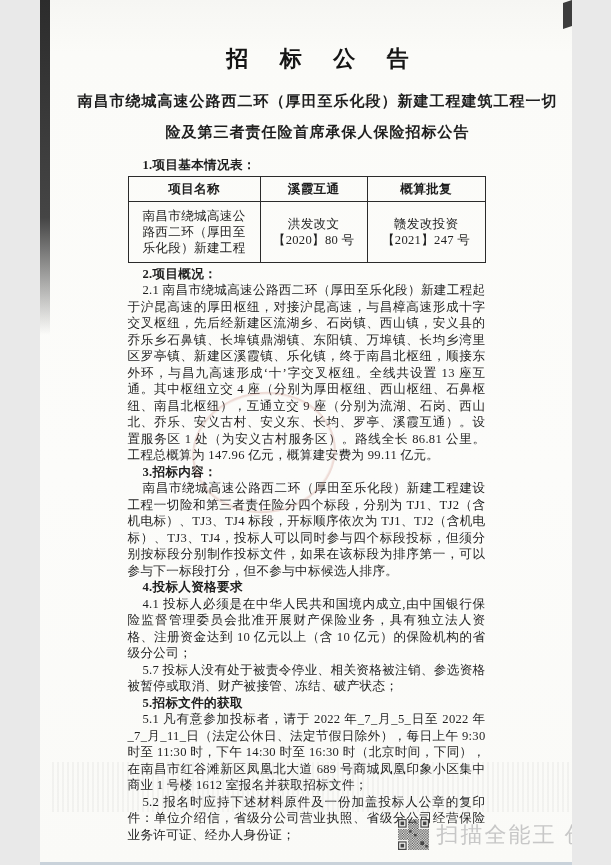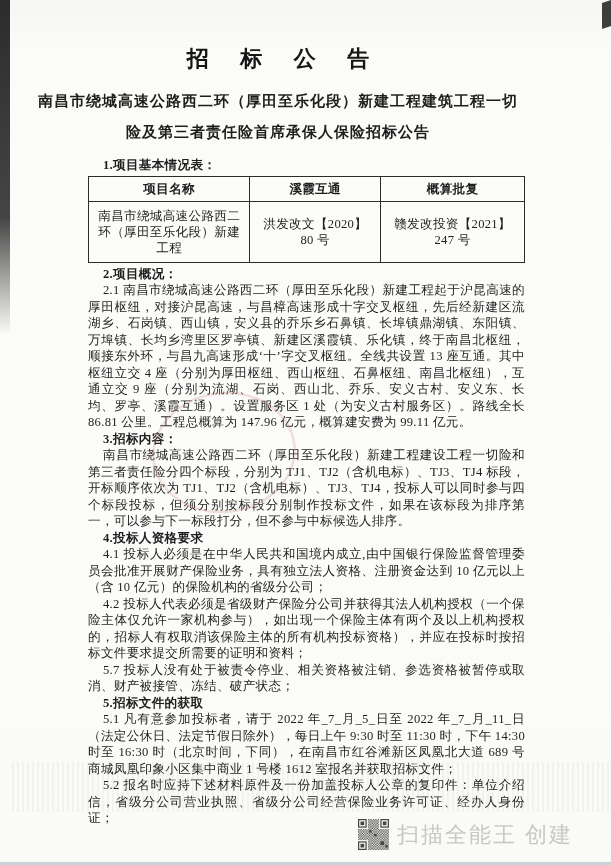--- a/index.html
+++ b/index.html
@@ -1,17 +1,17 @@
 <!DOCTYPE html>
 <html><head>
 <meta charset="utf-8">
 <style>
   html,body { margin:0; padding:0; background:#e9e9e9; }
   .page {
-    position:relative; width:611px; height:865px; margin:0 auto;
+    position:relative; width:532px; height:865px; margin:0 auto;
     background:linear-gradient(180deg,#f6f6f3 0%,#fbfbf8 6%,#fcfcfa 55%,#fafaf7 100%);
     font-family:"Liberation Serif","DejaVu Serif",serif;
     color:#1e1e1e; overflow:hidden; box-sizing:border-box; padding-top:44px;
   }
   
   .edge-left { position:absolute; left:0; top:0; width:10px; height:335px;
     background:linear-gradient(180deg,#2c2c2c 0%,#454545 65%,rgba(70,70,70,0) 100%); }
   .corner-tr { position:absolute; right:0; top:0; width:9px; height:26px;
     background:#3d3d3d; transform:skewY(-18deg); transform-origin:top right; }
   .noise-band { position:absolute; left:12px; right:0; top:762px; height:50px;
@@ -87,21 +87,20 @@
     </table>
 
     <p class="sec-heading">2.项目概况：</p>
     <p class="para">2.1 南昌市绕城高速公路西二环（厚田至乐化段）新建工程起于沪昆高速的厚田枢纽，对接沪昆高速，与昌樟高速形成十字交叉枢纽，先后经新建区流湖乡、石岗镇、西山镇，安义县的乔乐乡石鼻镇、长埠镇鼎湖镇、东阳镇、万埠镇、长均乡湾里区罗亭镇、新建区溪霞镇、乐化镇，终于南昌北枢纽，顺接东外环，与昌九高速形成‘十’字交叉枢纽。全线共设置 13 座互通。其中枢纽立交 4 座（分别为厚田枢纽、西山枢纽、石鼻枢纽、南昌北枢纽），互通立交 9 座（分别为流湖、石岗、西山北、乔乐、安义古村、安义东、长均、罗亭、溪霞互通）。设置服务区 1 处（为安义古村服务区）。路线全长 86.81 公里。工程总概算为 147.96 亿元，概算建安费为 99.11 亿元。</p>
 
     <p class="sec-heading">3.招标内容：</p>
     <p class="para">南昌市绕城高速公路西二环（厚田至乐化段）新建工程建设工程一切险和第三者责任险分四个标段，分别为 TJ1、TJ2（含机电标）、TJ3、TJ4 标段，开标顺序依次为 TJ1、TJ2（含机电标）、TJ3、TJ4，投标人可以同时参与四个标段投标，但须分别按标段分别制作投标文件，如果在该标段为排序第一，可以参与下一标段打分，但不参与中标候选人排序。</p>
 
     <p class="sec-heading">4.投标人资格要求</p>
     <p class="para">4.1 投标人必须是在中华人民共和国境内成立,由中国银行保险监督管理委员会批准开展财产保险业务，具有独立法人资格、注册资金达到 10 亿元以上（含 10 亿元）的保险机构的省级分公司；</p>
-    <p class="para">4.2 投标人代表必须是省级财产保险分公司并获得其法人机构授权（一个保险主体仅允许一家机构参与），如出现一个保险主体有两个及以上机构授权的，招标人有权取消该保险主体的所有机构投标资格），并应在投标时按招标文件要求提交所需要的证明和资料；</p>
     <p class="para">5.7 投标人没有处于被责令停业、相关资格被注销、参选资格被暂停或取消、财产被接管、冻结、破产状态；</p>
 
     <p class="sec-heading">5.招标文件的获取</p>
     <p class="para">5.1 凡有意参加投标者，请于 2022 年_7_月_5_日至 2022 年_7_月_11_日（法定公休日、法定节假日除外），每日上午 9:30 时至 11:30 时，下午 14:30 时至 16:30 时（北京时间，下同），在南昌市红谷滩新区凤凰北大道 689 号商城凤凰印象小区集中商业 1 号楼 1612 室报名并获取招标文件；</p>
     <p class="para">5.2 报名时应持下述材料原件及一份加盖投标人公章的复印件：单位介绍信，省级分公司营业执照、省级分公司经营保险业务许可证、经办人身份证；</p>
 
   </main>
 
   <div class="stamp"></div>
   <div class="noise-band"></div>

